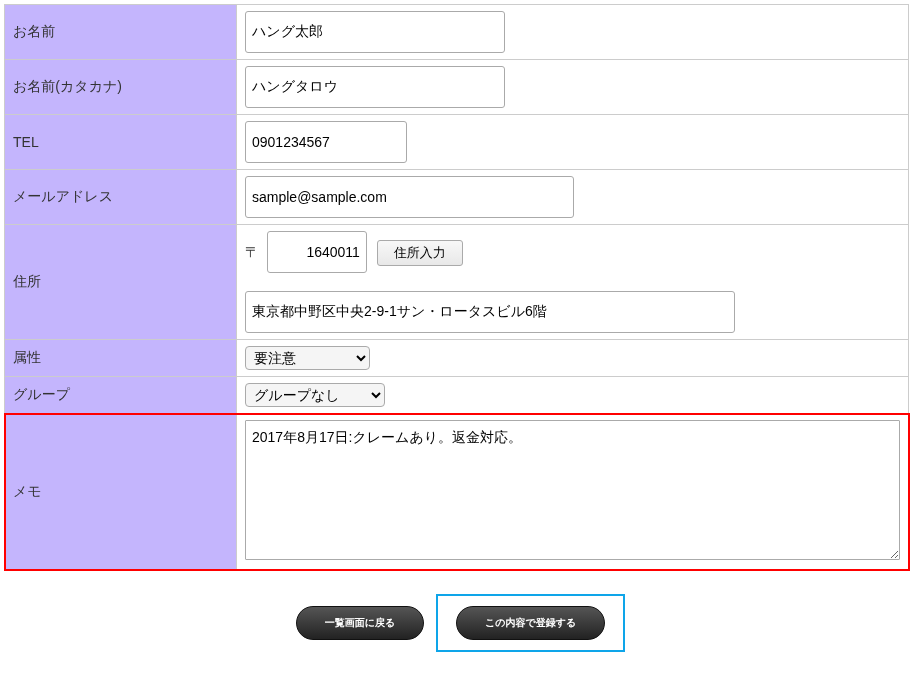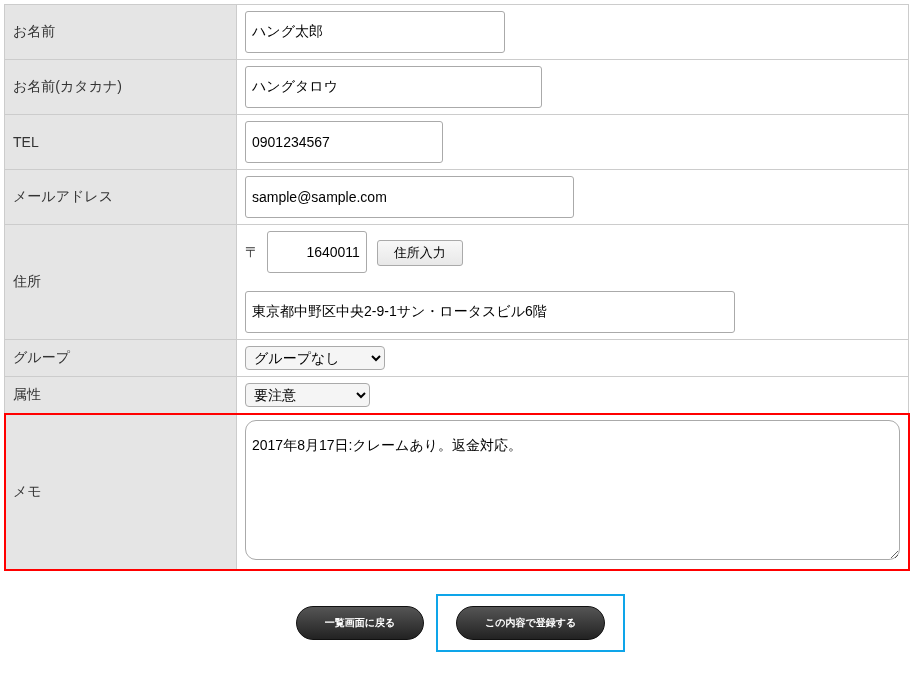--- a/index.html
+++ b/index.html
@@ -17,50 +17,50 @@
     table.form-table {
       width: 100%;
       border-collapse: collapse;
     }
     table.form-table td {
       border: 1px solid #ccc;
       padding: 6px 8px;
       vertical-align: middle;
     }
     table.form-table td.label-cell {
-      background: #e5e5e5;
+      background: #c4b5fd;
       width: 232px;
       font-size: 14px;
       vertical-align: middle;
     }
     table.form-table td.input-cell {
       background: #fff;
     }
     input[type="text"] {
       font-size: 14px;
       padding: 20px 6px;
       border: 1px solid #aaa;
       border-radius: 3px;
       height: 26px;
       font-family: inherit;
     }
     .input-name { width: 260px; }
-    .input-kana { width: 297px; }
-    .input-tel { width: 198px; }
+    .input-kana { width: 260px; }
+    .input-tel { width: 162px; }
     .input-email { width: 329px; }
     .input-postal { width: 100px; text-align: right; }
     .input-address { width: 490px; }
     textarea {
       width: 100%;
       height: 140px;
       font-size: 14px;
       font-family: inherit;
-      padding: 16px 6px;
+      padding: 8px 6px;
       border: 1px solid #aaa;
-      border-radius: 11px;
+      border-radius: 1px;
       resize: both;
     }
     select {
       font-size: 14px;
       padding: 2px 4px;
       height: 24px;
       border: 1px solid #aaa;
       border-radius: 4px;
       background: #f5f5f5;
     }
@@ -144,32 +144,32 @@
         <span class="postal-symbol">〒</span>
         <input type="text" class="input-postal" value="1640011" style="">
         <button class="btn-small">住所入力</button>
       </div>
       <div class="address-row2">
         <input type="text" class="input-address" value="東京都中野区中央2-9-1サン・ロータスビル6階" style="">
       </div>
     </td>
   </tr>
   <tr>
+    <td class="label-cell">属性</td>
+    <td class="input-cell">
+      <select class="select-attr">
+        <option>要注意</option>
+      </select>
+    </td>
+  </tr>
+  <tr>
     <td class="label-cell">グループ</td>
     <td class="input-cell">
       <select class="select-group">
         <option>グループなし</option>
-      </select>
-    </td>
-  </tr>
-  <tr>
-    <td class="label-cell">属性</td>
-    <td class="input-cell">
-      <select class="select-attr">
-        <option>要注意</option>
       </select>
     </td>
   </tr>
   <tr class="highlight-red">
     <td class="label-cell">メモ</td>
     <td class="input-cell">
       <textarea style="">2017年8月17日:クレームあり。返金対応。</textarea>
     </td>
   </tr>
 </tbody>

